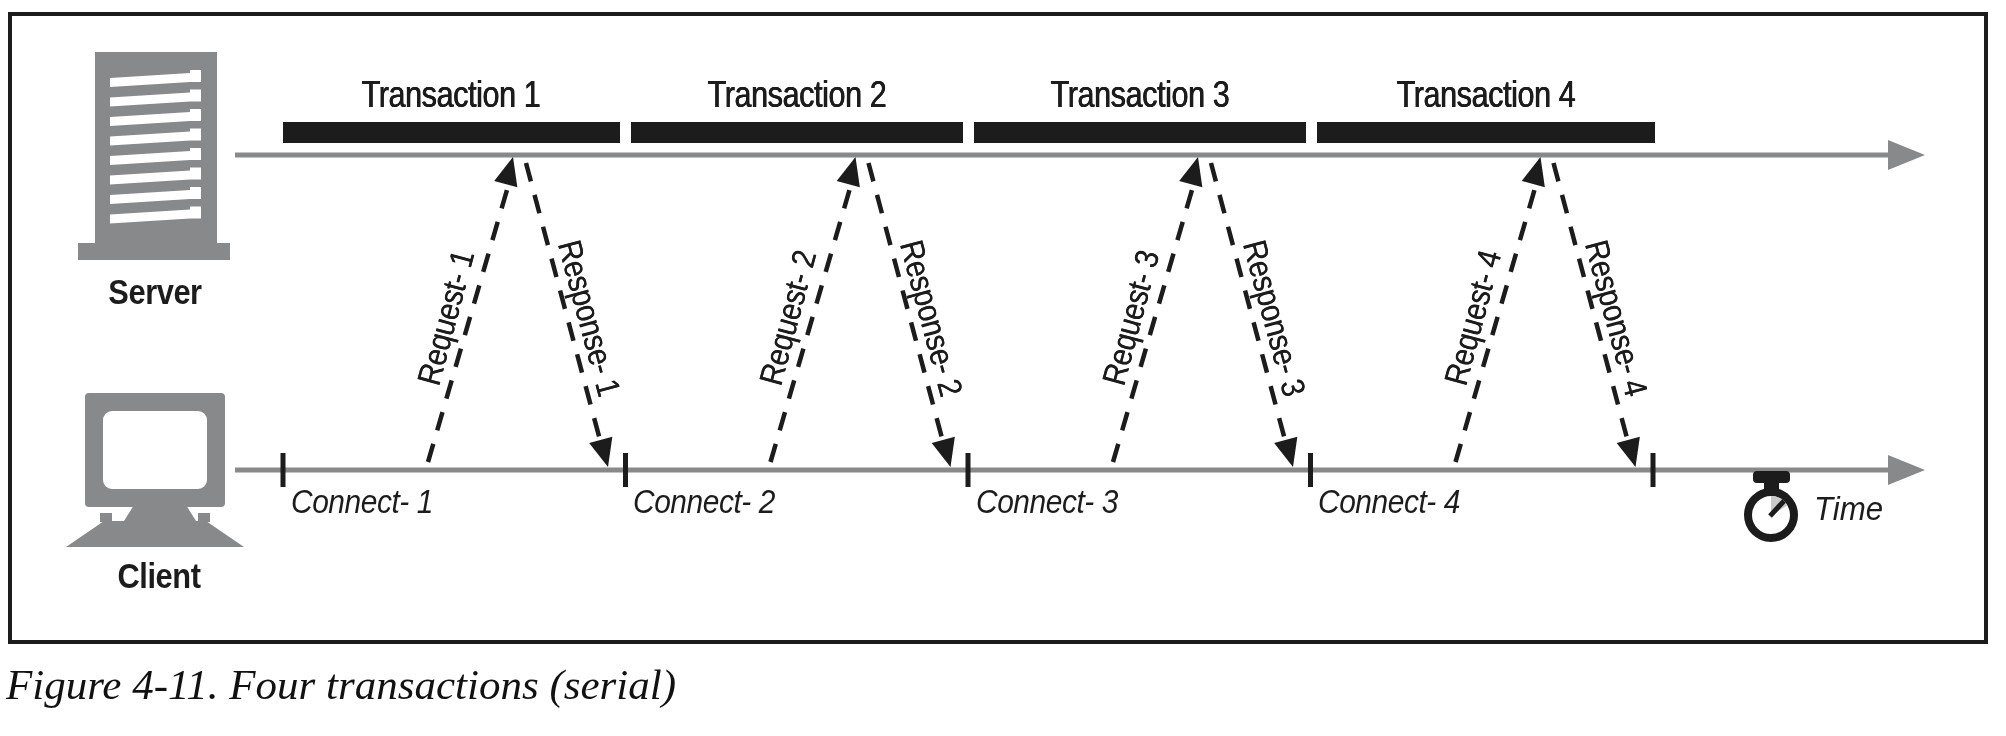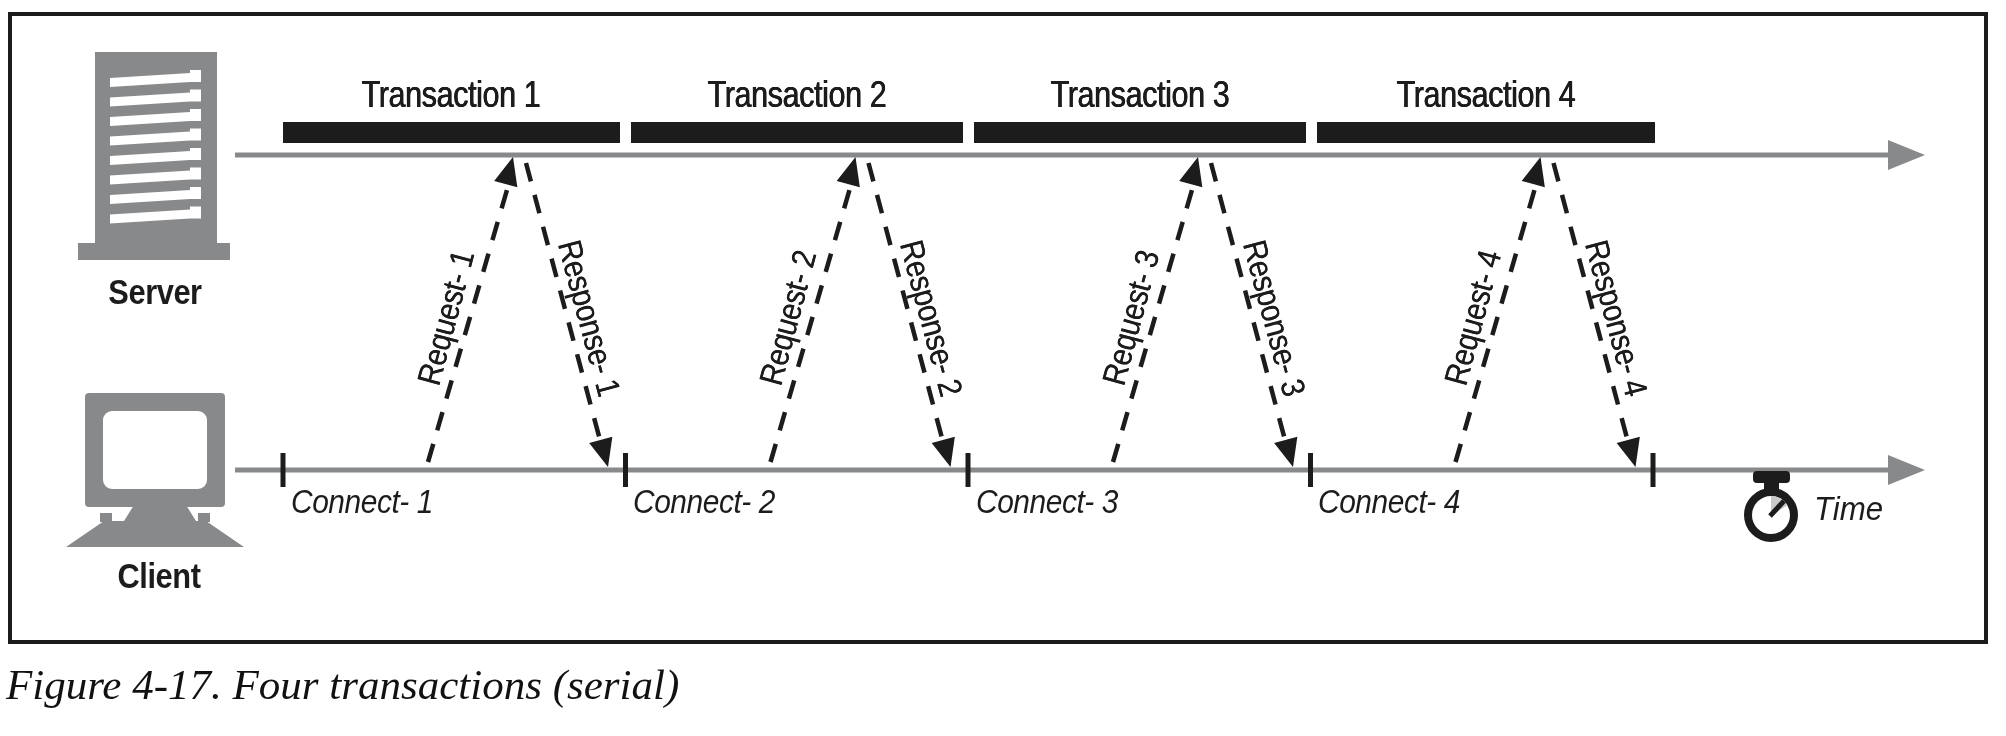--- a/index.html
+++ b/index.html
@@ -140,14 +140,14 @@
   <div class="label rot-label resp-label" style="left:1274px;top:318px">Response- 3</div>
   <div class="label rot-label resp-label" style="left:1616px;top:318px">Response- 4</div>
 
   <div class="label conn-label" style="left:291px">Connect- 1</div>
   <div class="label conn-label" style="left:633px">Connect- 2</div>
   <div class="label conn-label" style="left:976px">Connect- 3</div>
   <div class="label conn-label" style="left:1318px">Connect- 4</div>
 
   <div class="label time-label">Time</div>
 
-  <div class="caption">Figure 4-17. Four transactions (serial)</div>
+  <div class="caption">Figure 4-11. Four transactions (serial)</div>
 </div>
 
 </body></html>

